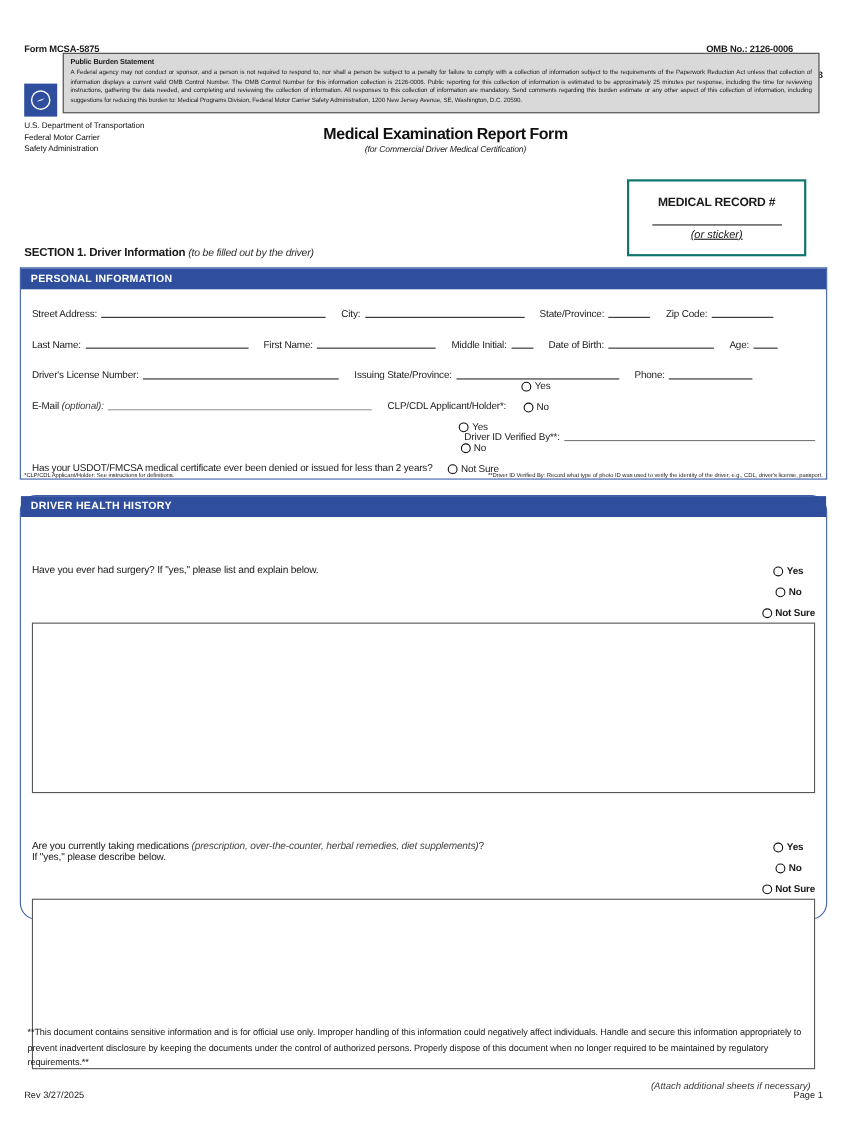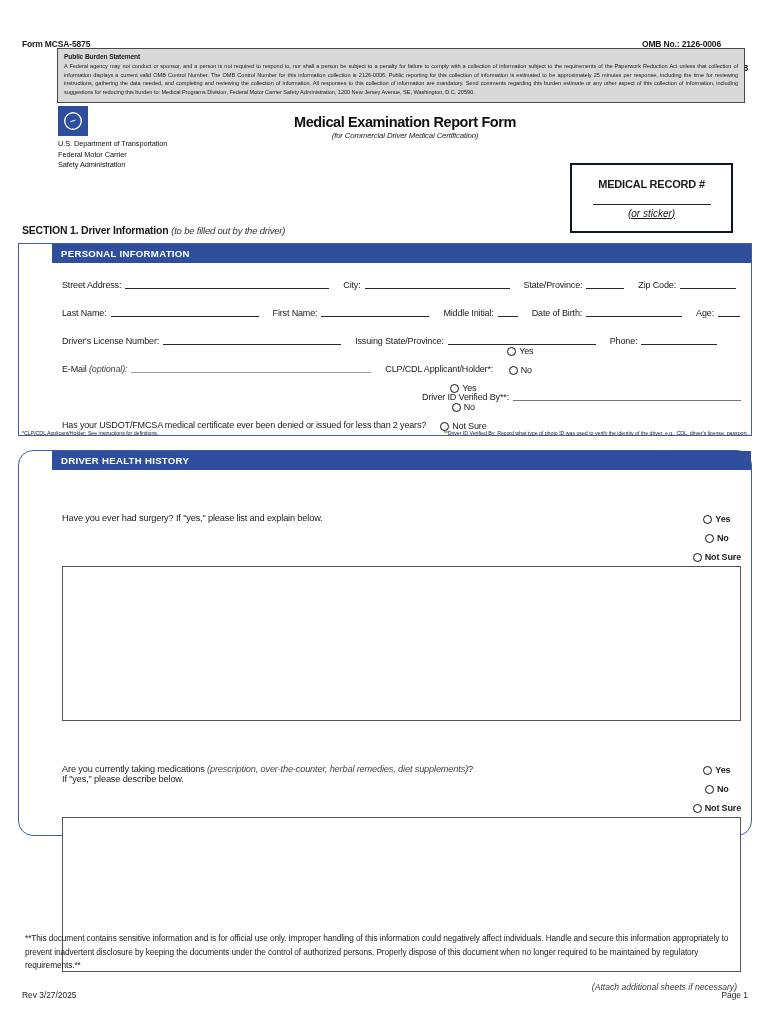--- a/index.html
+++ b/index.html
@@ -34,21 +34,21 @@
   .burden h4 {
     margin: 0 0 2px 0; font-size: 6.6px; font-weight: bold; letter-spacing: -0.1px;
   }
   .burden p {
     margin: 0; font-size: 5.6px; line-height: 1.55; text-align: justify;
     letter-spacing: -0.05px;
   }
 
   
   .agency {
-    position: absolute; top: 106px; left: 22px; width: 230px; margin-left: 36px;
+    position: absolute; top: 76px; left: 22px; width: 230px;
   }
   .dotlogo {
     width: 30px; height: 30px; background: #2f4f9e;
     display: flex; align-items: center; justify-content: center;
     margin-bottom: 3px;
   }
   .agency .lines {
     font-size: 7.4px; line-height: 1.45; letter-spacing: -0.1px; color: #111;
   }
   .titleblock {
@@ -57,21 +57,21 @@
   .titleblock .t1 {
     font-size: 14.5px; font-weight: bold; letter-spacing: -0.4px; color: #111;
   }
   .titleblock .t2 {
     font-size: 7.8px; font-style: italic; margin-top: 1px; letter-spacing: -0.15px;
   }
 
   
   .medrec {
     position: absolute; top: 163px; left: 570px; width: 163px; height: 70px;
-    border: 2px solid #0f172a;
+    border: 2px solid #0f766e;
     display: flex; flex-direction: column; align-items: center;
     justify-content: center; background: #fff;
   }
   .medrec .hdr { font-size: 11px; font-weight: bold; letter-spacing: -0.2px; }
   .medrec .rule {
     width: 118px; border-bottom: 1.2px solid #222; margin: 14px 0 3px 0;
   }
   .medrec .sub { font-size: 10px; font-style: italic; text-decoration: underline; }
 
   
@@ -80,21 +80,20 @@
     font-size: 10.5px; letter-spacing: -0.2px;
   }
   .sectiontitle b { font-weight: bold; }
   .sectiontitle i { font-style: italic; font-size: 9.5px; color: #333; }
 
   
   .bluebox {
     position: absolute; left: 18px; right: 18px;
     border: 1.4px solid #3c5fa8;
     background: #fff;
-    padding-left: 33px;
   }
   .bluehdr {
     background: #2f4f9e; color: #fff;
     font-size: 9.6px; font-weight: bold; letter-spacing: 0.3px;
     padding: 4px 8px 4px 9px;
   }
   .boxbody { padding: 0 10px; }
 
   .frow {
     display: flex; align-items: flex-end;

